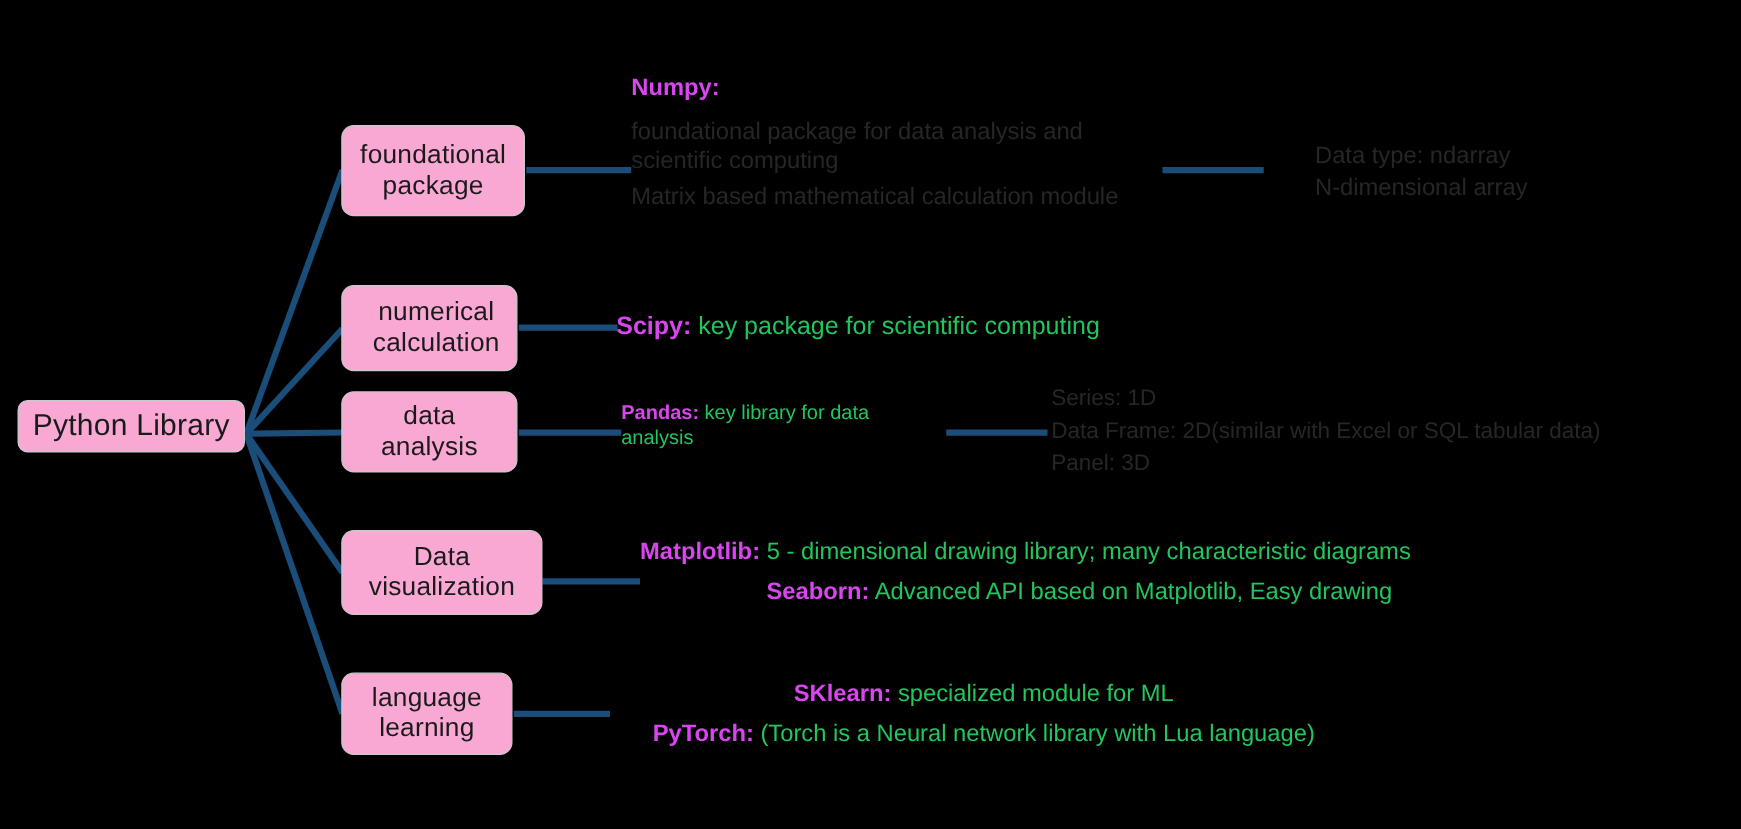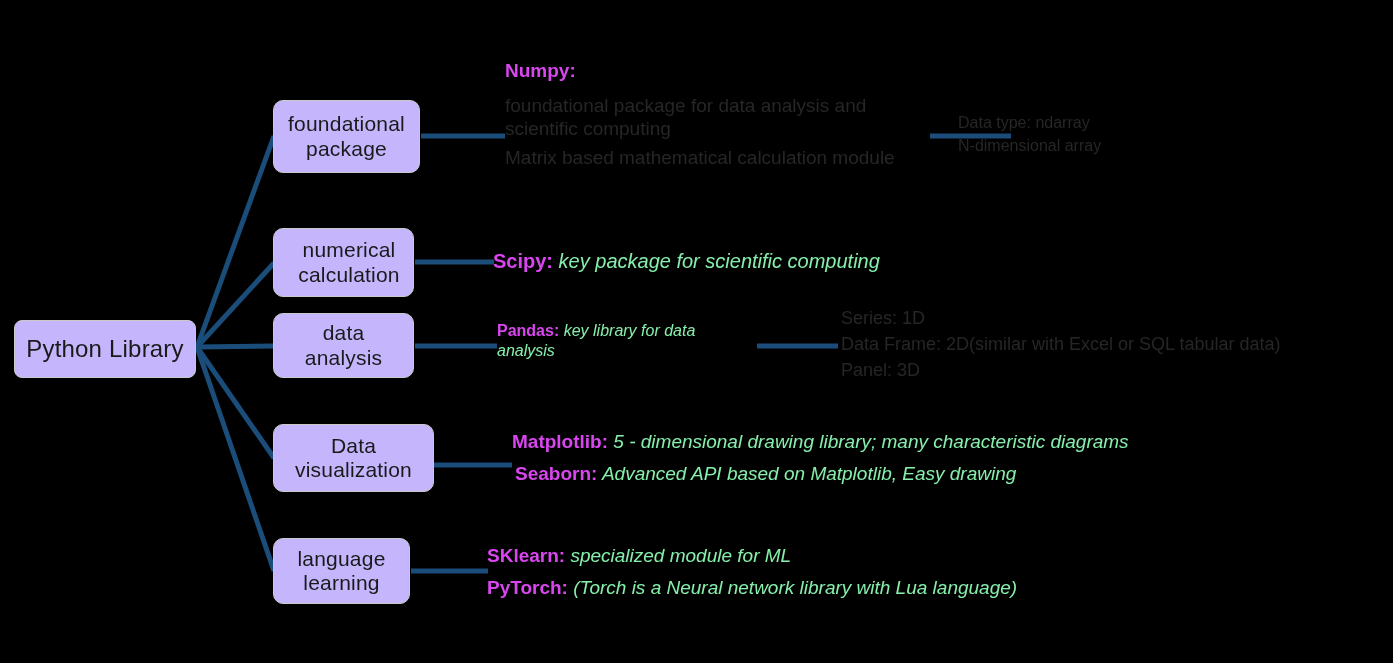--- a/index.html
+++ b/index.html
@@ -18,38 +18,38 @@
   svg.edges {
     position: absolute;
     left: 0;
     top: 0;
     width: 1393px;
     height: 663px;
     pointer-events: none;
   }
   .node {
     position: absolute;
-    background: #c4b5fd;
+    background: #f9a8d4;
     border: 1px solid #c9c9c9;
     border-radius: 10px;
     box-sizing: border-box;
     display: flex;
     align-items: center;
     justify-content: center;
     text-align: center;
     color: #1a1a1a;
     line-height: 1.16;
     letter-spacing: 0.2px;
     white-space: pre-line;
   }
   .root-node {
     left: 14px;
     top: 320px;
     width: 182px;
-    height: 58px;
+    height: 42px;
     font-size: 24px;
     border-radius: 8px;
   }
   .branch-node {
     font-size: 21px;
   }
   .n0 { left: 273px; top: 100px;  width: 147px; height: 73px; }
   .n1 { left: 273px; top: 228px;  width: 141px; height: 69px; padding-left: 11px; }
   .n2 { left: 273px; top: 313px;  width: 141px; height: 65px; }
   .n3 { left: 273px; top: 424px;  width: 161px; height: 68px; }
@@ -61,50 +61,50 @@
     line-height: 1.18;
   }
   .tb-line {
     display: block;
     white-space: nowrap;
   }
   .tb-head {
     font-weight: bold;
     color: #d946ef;
   }
-  .tb-sub { color: #86efac; font-style: italic; }
+  .tb-sub { color: #22c55e; }
 
   
   .blk-numpy    { left: 505px; top: 60px;  width: 420px; font-size: 19px; }
   .blk-numpy .tb-head { font-size: 19px; display:block; margin-bottom: 13px; }
   .blk-numpy .tb-line { margin-bottom: 7px; }
   .blk-numpy .w1 { width: 410px; white-space: normal; }
 
   
-  .blk-ndarray  { left: 958px; top: 114px; width: 300px; font-size: 16px; }
+  .blk-ndarray  { left: 1052px; top: 114px; width: 300px; font-size: 19px; }
   .blk-ndarray .tb-line { margin-bottom: 4px; }
 
   
   .blk-scipy    { left: 493px; top: 250px; width: 480px; font-size: 20px; }
 
   
   .blk-pandas   { left: 497px; top: 321px; width: 255px; font-size: 16px; line-height: 1.22; }
 
   
   .blk-series   { left: 841px; top: 308px; width: 470px; font-size: 18px; }
   .blk-series .tb-line { margin-bottom: 5px; }
 
   
   .blk-viz      { left: 512px; top: 431px; width: 700px; font-size: 19px; }
   .blk-viz .tb-line { margin-bottom: 10px; }
-  .blk-viz .indent { padding-left: 3px; }
+  .blk-viz .indent { padding-left: 3px; text-align: center; }
 
   
   .blk-ml       { left: 487px; top: 545px; width: 600px; font-size: 19px; }
-  .blk-ml .tb-line { margin-bottom: 10px; }
+  .blk-ml .tb-line { margin-bottom: 10px; text-align: center; }
 </style>
 </head>
 <body>
 
 <div id="canvas">
 
   <svg class="edges" viewBox="0 0 1393 663">
 
     <line x1="197" y1="347" x2="274" y2="136" stroke="#1a4d7a" stroke-width="5"></line>
     <line x1="197" y1="347" x2="274" y2="263" stroke="#1a4d7a" stroke-width="5"></line>

